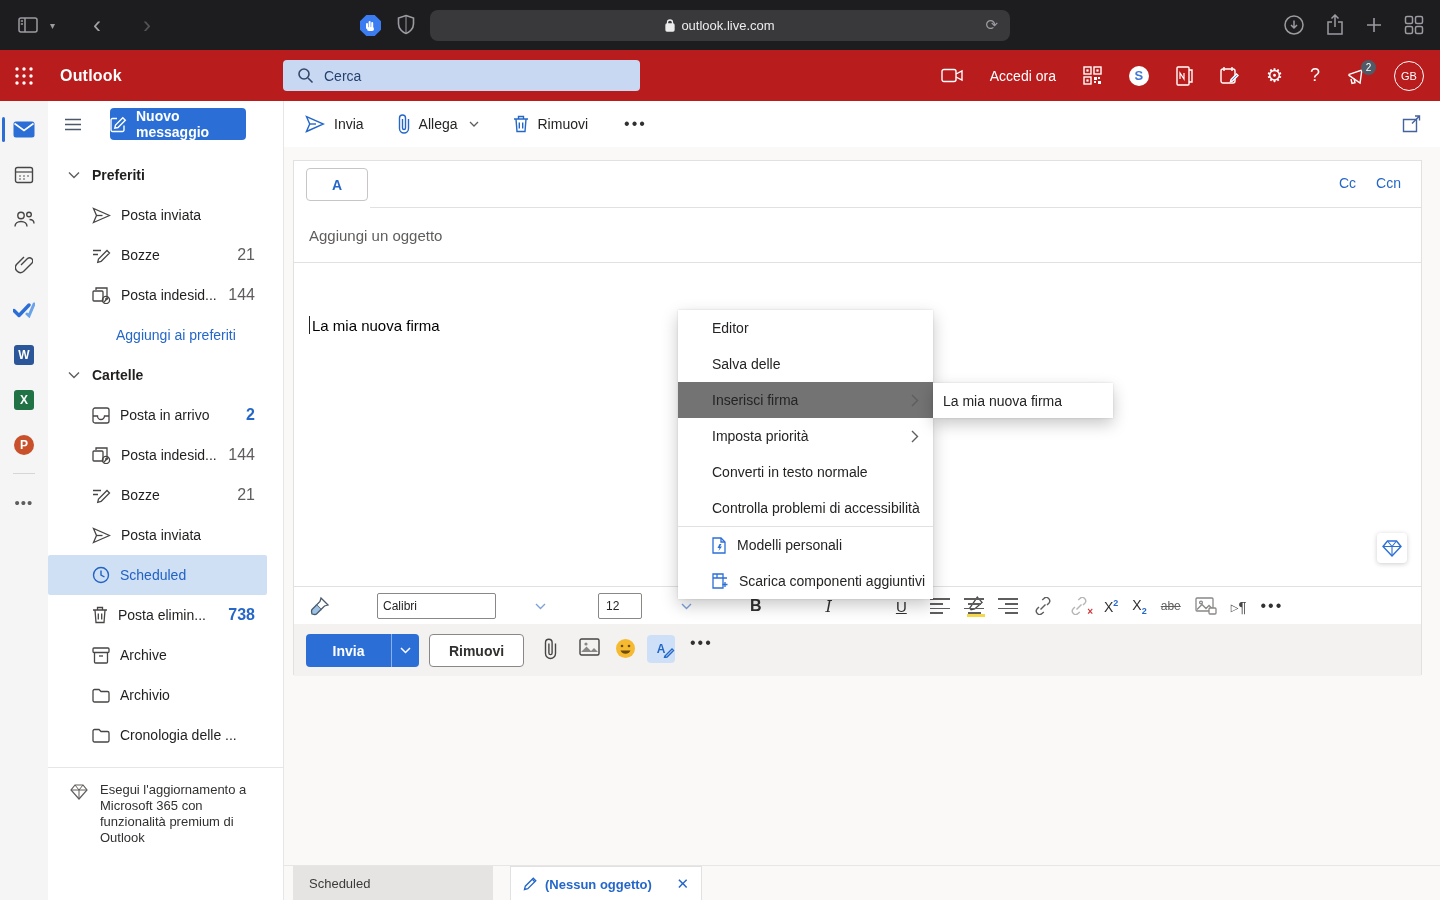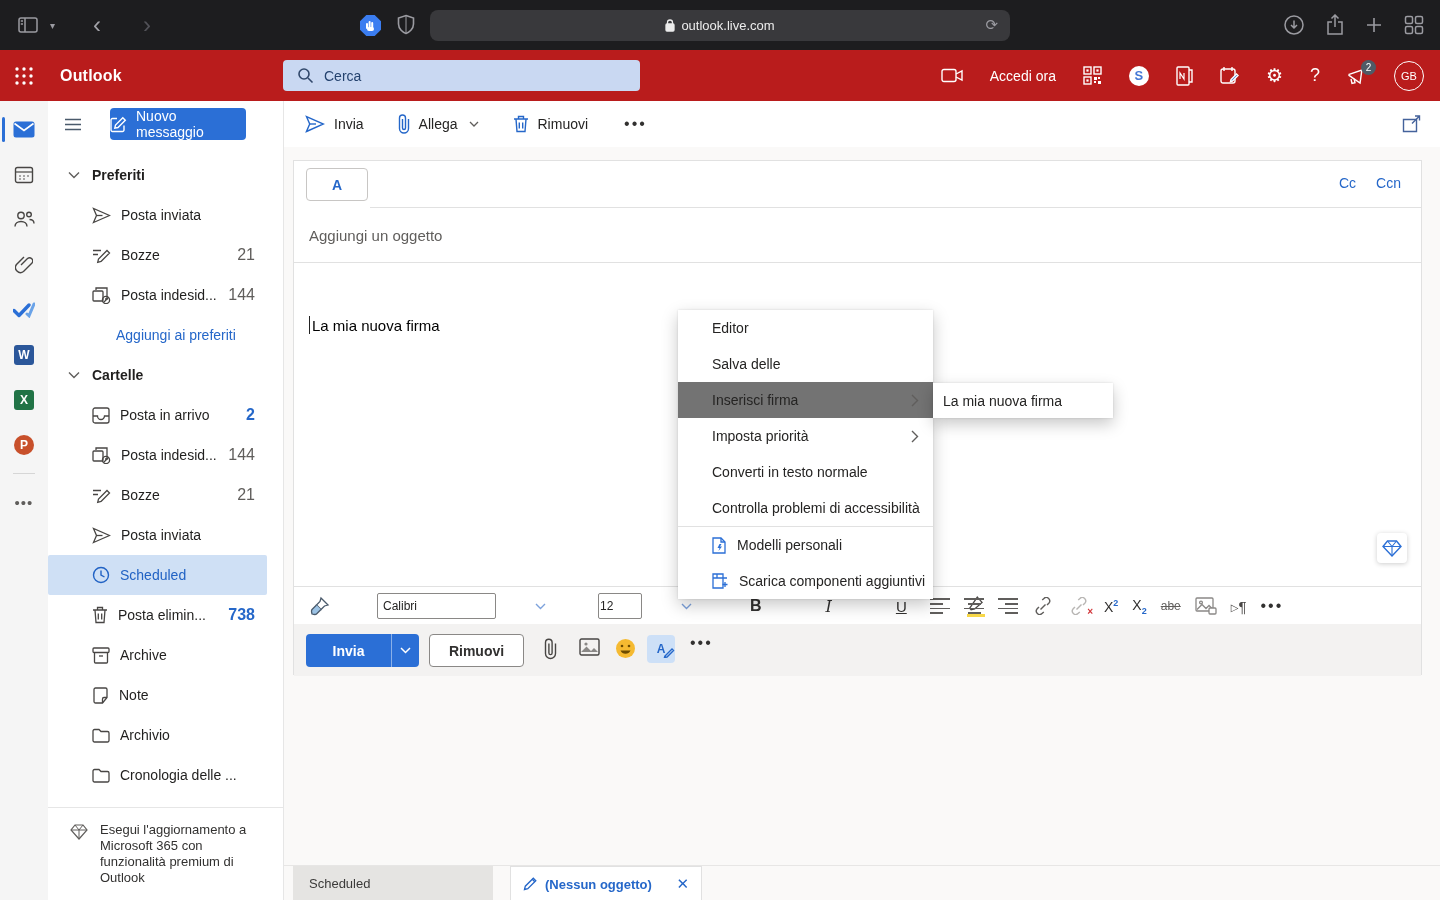--- a/index.html
+++ b/index.html
@@ -52,21 +52,21 @@
           display:flex; align-items:center; justify-content:center; }
   .tile-w { background:#2b579a; } .tile-x { background:#217346; }
   .tile-p { background:#c8502b; border-radius:50%; }
   .rail-div { width:22px; height:1px; background:#d6d6d6; margin:6px 0; }
   .rail-more { color:#605e5c; font-size:15px; letter-spacing:1px; }
 
   .sidebar { width:236px; background:#fff; border-right:1px solid #e6e6e6; position:relative; }
   .sb-top { height:46px; display:flex; align-items:center; }
   .hamb { margin-left:16px; color:#4a5a6b; }
   .btn-new { margin-left:28px; width:136px; height:32px; background:#2b6fd6; color:#fff; border-radius:4px;
-             display:flex; align-items:center; justify-content:center; gap:9px; font-size:14px; font-weight:normal; }
+             display:flex; align-items:center; justify-content:center; gap:9px; font-size:14px; font-weight:bold; }
   .sb-list { padding-top:8px; }
   .s-head { height:40px; display:flex; align-items:center; font-weight:bold; color:#201f1e; }
   .s-head .chev { margin-left:20px; margin-right:12px; color:#605e5c; }
   .s-row { height:40px; display:flex; align-items:center; margin-right:16px; }
   .s-row .s-ico { margin-left:44px; margin-right:10px; color:#484644; display:inline-flex; }
   .s-label { color:#201f1e; flex:1; white-space:nowrap; overflow:hidden; }
   .s-count { margin-right:12px; color:#605e5c; font-size:16px; }
   .s-count.blue { color:#2567c9; font-weight:bold; }
   .s-row.sel { background:#cfe0f5; border-radius:2px; }
   .s-row.sel .s-ico, .s-row.sel .s-label { color:#2162c4; }
@@ -96,21 +96,21 @@
   .body-area { height:323px; padding:53px 15px 0 15px; font-size:15px; color:#000; }
   .caret { display:inline-block; width:1px; height:18px; background:#222; margin-right:2px; vertical-align:-3px; }
 
   .fmt-bar { position:relative; height:38px; border-top:1px solid #e1e1e1; }
   .fmt-left { position:absolute; left:0; top:0; height:38px; display:flex; align-items:center;gap:36px; }
   .fmt-ico { width:24px; display:flex; align-items:center; justify-content:center; color:#484644; }
   .brush { margin-left:14px; color:#4a5a6b; }
   .fontbox { margin-left:9px; width:119px; height:26px; border:1px solid #8a8886; border-radius:2px; background:#fff;
              font-size:12px; display:flex; align-items:center; padding-left:5px; color:#252423; }
   .sizebox { margin-left:16px; width:44px; height:26px; border:1px solid #8a8886; border-radius:2px; background:#fff;
-             font-size:12px; display:flex; align-items:center; padding-left:1px; color:#252423; }
+             font-size:12px; display:flex; align-items:center; padding-left:7px; color:#252423; }
   .fmt-chev { color:#7da2dc; margin-left:3px; display:inline-flex; }
   .fb { margin-left:22px; font-weight:bold; font-size:16px; color:#323130; }
   .fi { margin-left:28px; font-style:italic; font-family:"DejaVu Serif",serif; font-size:16px; color:#323130; }
   .fu { margin-left:28px; text-decoration:underline; font-size:15px; color:#323130; }
   .fhl { margin-left:24px; position:relative; width:20px; height:22px; color:#484644; }
   .fhl .bar { position:absolute; left:0; bottom:0; width:18px; height:3px; background:#f7d748; }
   .fmt-right { position:absolute; left:636px; top:0; height:38px; display:flex; align-items:center; gap:14px; }
   .al { display:flex; flex-direction:column; gap:3px; width:20px; }
   .al i { height:1.6px; background:#605e5c; display:block; }
   .al.c i { align-self:center; } .al.r i { align-self:flex-end; }
@@ -498,30 +498,20 @@
         </div>
         <div class="s-row">
           <span class="s-ico">
               <svg width="18" height="17" viewBox="0 0 18 17" fill="none" stroke="#484644" stroke-width="1.3">
                 <rect x="1" y="1" width="16" height="4.5" rx="1"></rect>
                 <path d="M2.5 5.5V15a1 1 0 0 0 1 1h11a1 1 0 0 0 1-1V5.5"></path>
                 <path d="M7 9h4"></path>
               </svg>
             </span>
           <span class="s-label">Archive</span>
-          <span class="s-count"></span>
-        </div>
-        <div class="s-row">
-          <span class="s-ico">
-              <svg width="17" height="17" viewBox="0 0 17 17" fill="none" stroke="#484644" stroke-width="1.3">
-                <path d="M2 2.5A1.5 1.5 0 0 1 3.5 1h10A1.5 1.5 0 0 1 15 2.5v8L10.5 16h-7A1.5 1.5 0 0 1 2 14.5z"></path>
-                <path d="M10.5 16v-4a1.5 1.5 0 0 1 1.5-1.5h3"></path>
-              </svg>
-            </span>
-          <span class="s-label">Note</span>
           <span class="s-count"></span>
         </div>
         <div class="s-row">
           <span class="s-ico">
               <svg width="18" height="15" viewBox="0 0 18 15" fill="none" stroke="#484644" stroke-width="1.3">
                 <path d="M1 3a1.5 1.5 0 0 1 1.5-1.5H7l2 2h6.5A1.5 1.5 0 0 1 17 5v7.5a1.5 1.5 0 0 1-1.5 1.5h-13A1.5 1.5 0 0 1 1 12.5z"></path>
               </svg>
             </span>
           <span class="s-label">Archivio</span>
           <span class="s-count"></span>

